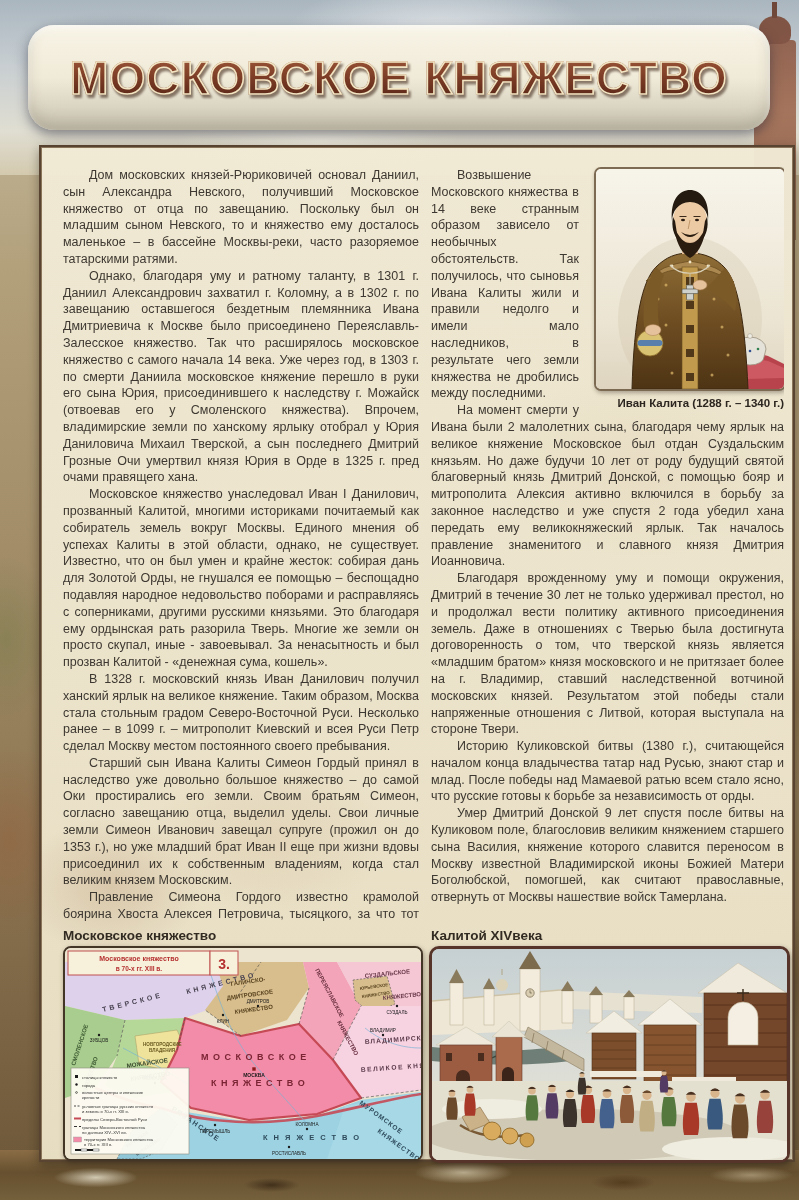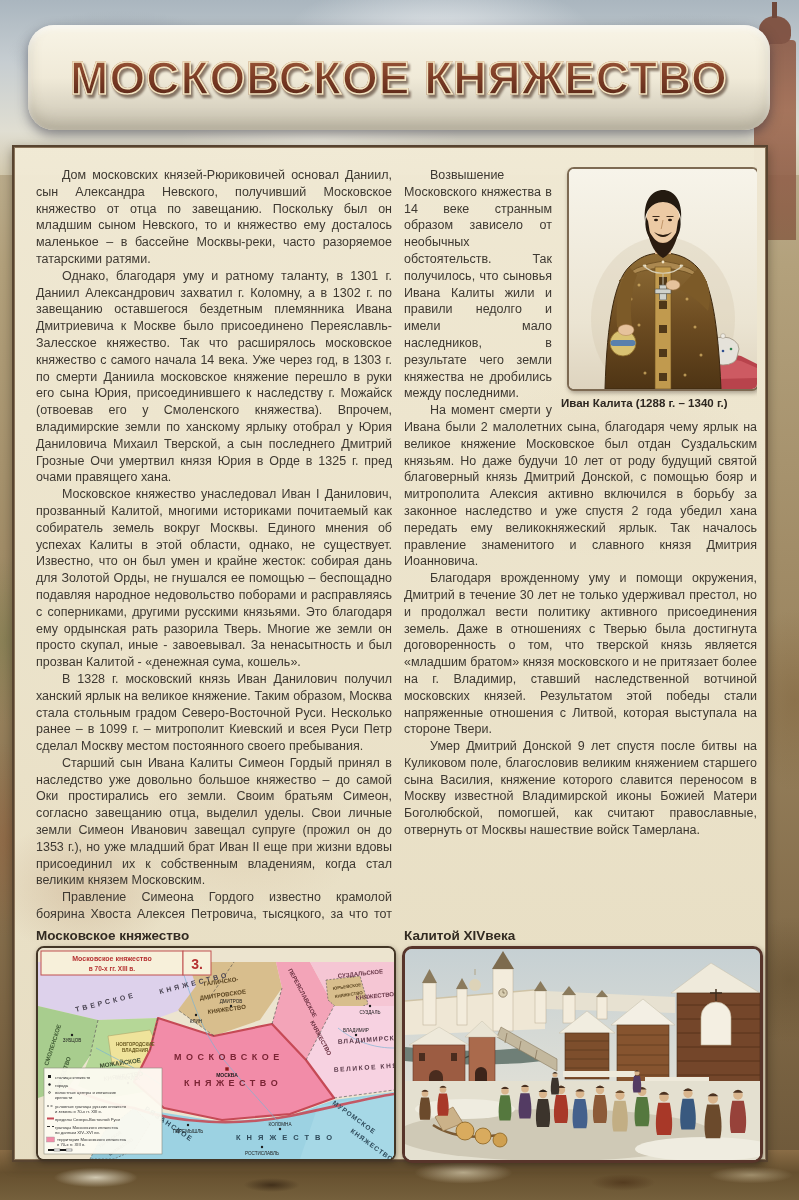--- a/index.html
+++ b/index.html
@@ -41,40 +41,40 @@
     background:linear-gradient(180deg,#f8f4e6 0%,#f0ead8 50%,#c9c3b2 100%);
     box-shadow:0 5px 12px rgba(40,40,55,.5), inset 0 -8px 14px rgba(120,110,90,.28), inset 0 3px 6px rgba(255,255,255,.8);
     display:flex;align-items:center;justify-content:center;z-index:3;}
   .banner h1{margin:0;white-space:nowrap;font-size:46px;font-weight:bold;letter-spacing:1px;
     background:linear-gradient(180deg,var(--title-top,#a55e3e) 0%,var(--title-mid,#7d3d26) 48%,var(--title-bottom,#4f2113) 100%);
     -webkit-background-clip:text;background-clip:text;color:transparent;
     -webkit-text-stroke:1.6px var(--title-stroke,#f2e5c3);
     filter:drop-shadow(2px 3px 1px rgba(55,30,15,.55));}
 
   
-  .panel{position:absolute;left:12px;top:145px;width:752px;height:1013px;z-index:2;
+  .panel{position:absolute;left:39px;top:145px;width:752px;height:1013px;z-index:2;
     background:linear-gradient(180deg,rgba(241,234,213,.97),rgba(235,226,199,.96));
     border:2px solid var(--panel-border,#584430);box-shadow:0 0 0 1px #8a745a inset, 0 4px 10px rgba(30,25,15,.4);}
   .panel-tint{position:absolute;inset:0;pointer-events:none;
     background:
       radial-gradient(130px 100px at 70px 740px, rgba(160,110,70,.22), transparent 70%),
       radial-gradient(170px 110px at 230px 690px, rgba(190,150,110,.16), transparent 70%),
       radial-gradient(220px 130px at 600px 320px, rgba(205,175,135,.14), transparent 70%),
       radial-gradient(160px 100px at 390px 880px, rgba(125,135,90,.13), transparent 70%);}
 
   .col{position:absolute;top:20px;overflow:hidden;}
   .col-left{left:22px;width:356px;height:758px;}
   .col-right{left:390px;width:353px;height:758px;}
   .col p{margin:0;text-indent:26px;text-align:justify;font-size:12.5px;line-height:16.8px;color:var(--body-ink,#3d3831);}
 
   
   .portrait-fig{float:right;width:196px;margin:2px 0 5px 9px;}
   .portrait-frame{width:188px;height:220px;margin-left:6px;border:2px solid #7d6a52;border-radius:7px;overflow:hidden;
     background:#f2ede2;box-shadow:inset 0 0 0 2px #fff, 1px 2px 4px rgba(40,30,20,.35);}
-  .portrait-cap{width:196px;text-align:left;font-weight:bold;font-size:11.5px;color:#2c2620;margin-top:6px;}
+  .portrait-cap{width:196px;text-align:right;font-weight:bold;font-size:11.5px;color:#2c2620;margin-top:6px;}
 
   
   .fig-head{position:absolute;margin:0;font-weight:bold;font-size:13.5px;color:var(--heading-ink,#322b22);}
   .map-head{left:22px;top:781px;}
   .paint-head{left:390px;top:781px;}
   .map-fig{position:absolute;left:22px;top:799px;width:356px;height:211px;border:2px solid #433626;border-radius:8px;
     overflow:hidden;background:#ece4cf;box-shadow:1px 2px 5px rgba(40,30,20,.4);}
   .paint-fig{position:absolute;left:388px;top:799px;width:355px;height:211px;border:3px solid #57342a;border-radius:10px;
     overflow:hidden;background:#cfd6d2;box-shadow:1px 2px 5px rgba(40,30,20,.4);}
   svg{display:block;}
@@ -187,20 +187,21 @@
               <path d="M83.5,47.5 h7 M97.5,47.5 h7" stroke="#3a281a" stroke-width="1.1"></path>
               <path d="M94,51 L92.2,60" stroke="#b88a5c" stroke-width=".8" fill="none"></path>
             </g>
           </svg>
         </div>
         <figcaption class="portrait-cap">Иван Калита (1288 г. – 1340 г.)</figcaption>
       </figure>
       <p>Возвышение Московского княжества в 14 веке странным образом зависело от необычных обстоятельств. Так получилось, что сыновья Ивана Калиты жили и правили недолго и имели мало наследников, в результате чего земли княжества не дробились между последними.</p>
       <p>На момент смерти у Ивана были 2 малолетних сына, благодаря чему ярлык на великое княжение Московское был отдан Суздальским князьям. Но даже будучи 10 лет от роду будущий святой благоверный князь Дмитрий Донской, с помощью бояр и митрополита Алексия активно включился в борьбу за законное наследство и уже спустя 2 года убедил хана передать ему великокняжеский ярлык. Так началось правление знаменитого и славного князя Дмитрия Иоанновича.</p>
       <p>Благодаря врожденному уму и помощи окружения, Дмитрий в течение 30 лет не только удерживал престол, но и продолжал вести политику активного присоединения земель. Даже в отношениях с Тверью была достигнута договоренность о том, что тверской князь является «младшим братом» князя московского и не притязает более на г. Владимир, ставший наследственной вотчиной московских князей. Результатом этой победы стали напряженные отношения с Литвой, которая выступала на стороне Твери.</p>
+      <p>Историю Куликовской битвы (1380 г.), считающейся началом конца владычества татар над Русью, знают стар и млад. После победы над Мамаевой ратью всем стало ясно, что русские готовы к борьбе за независимость от орды.</p>
       <p>Умер Дмитрий Донской 9 лет спустя после битвы на Куликовом поле, благословив великим княжением старшего сына Василия, княжение которого славится переносом в Москву известной Владимирской иконы Божией Матери Боголюбской, помогшей, как считают православные, отвернуть от Москвы нашествие войск Тамерлана.</p>
 
     </div>
 
     <p class="fig-head map-head">Московское княжество</p>
     <div class="map-fig">
       <svg viewBox="0 0 356 211" width="356" height="211">
         <rect width="356" height="211" fill="#ece4cf"></rect>
         <g stroke="none">
           <path d="M0,14 L196,14 L170,52 L120,70 L60,72 L0,58 Z" style="fill:var(--tver-lavender,#ddd1eb)"></path>

